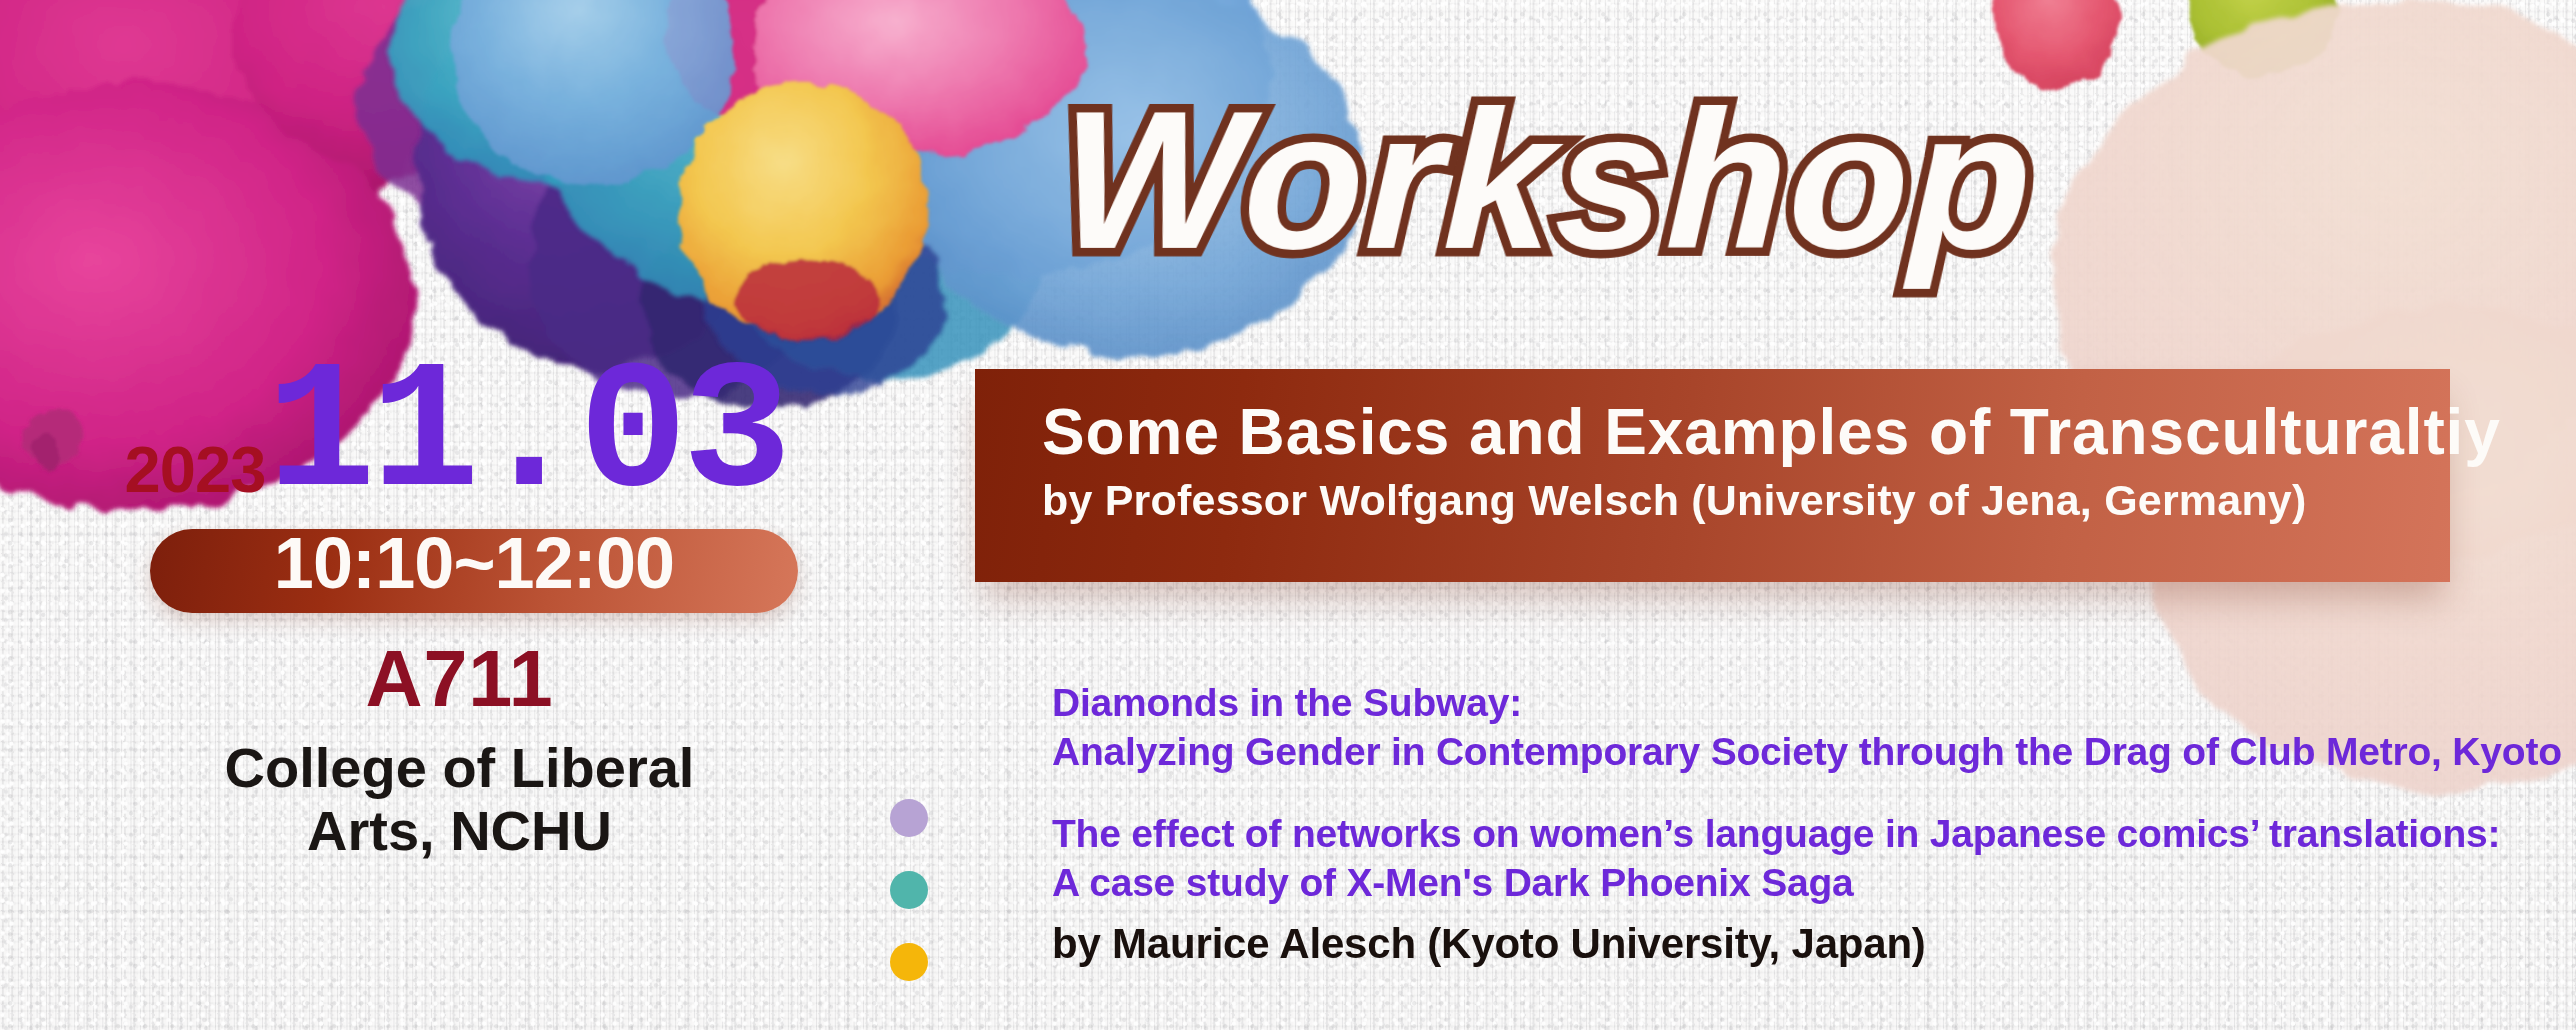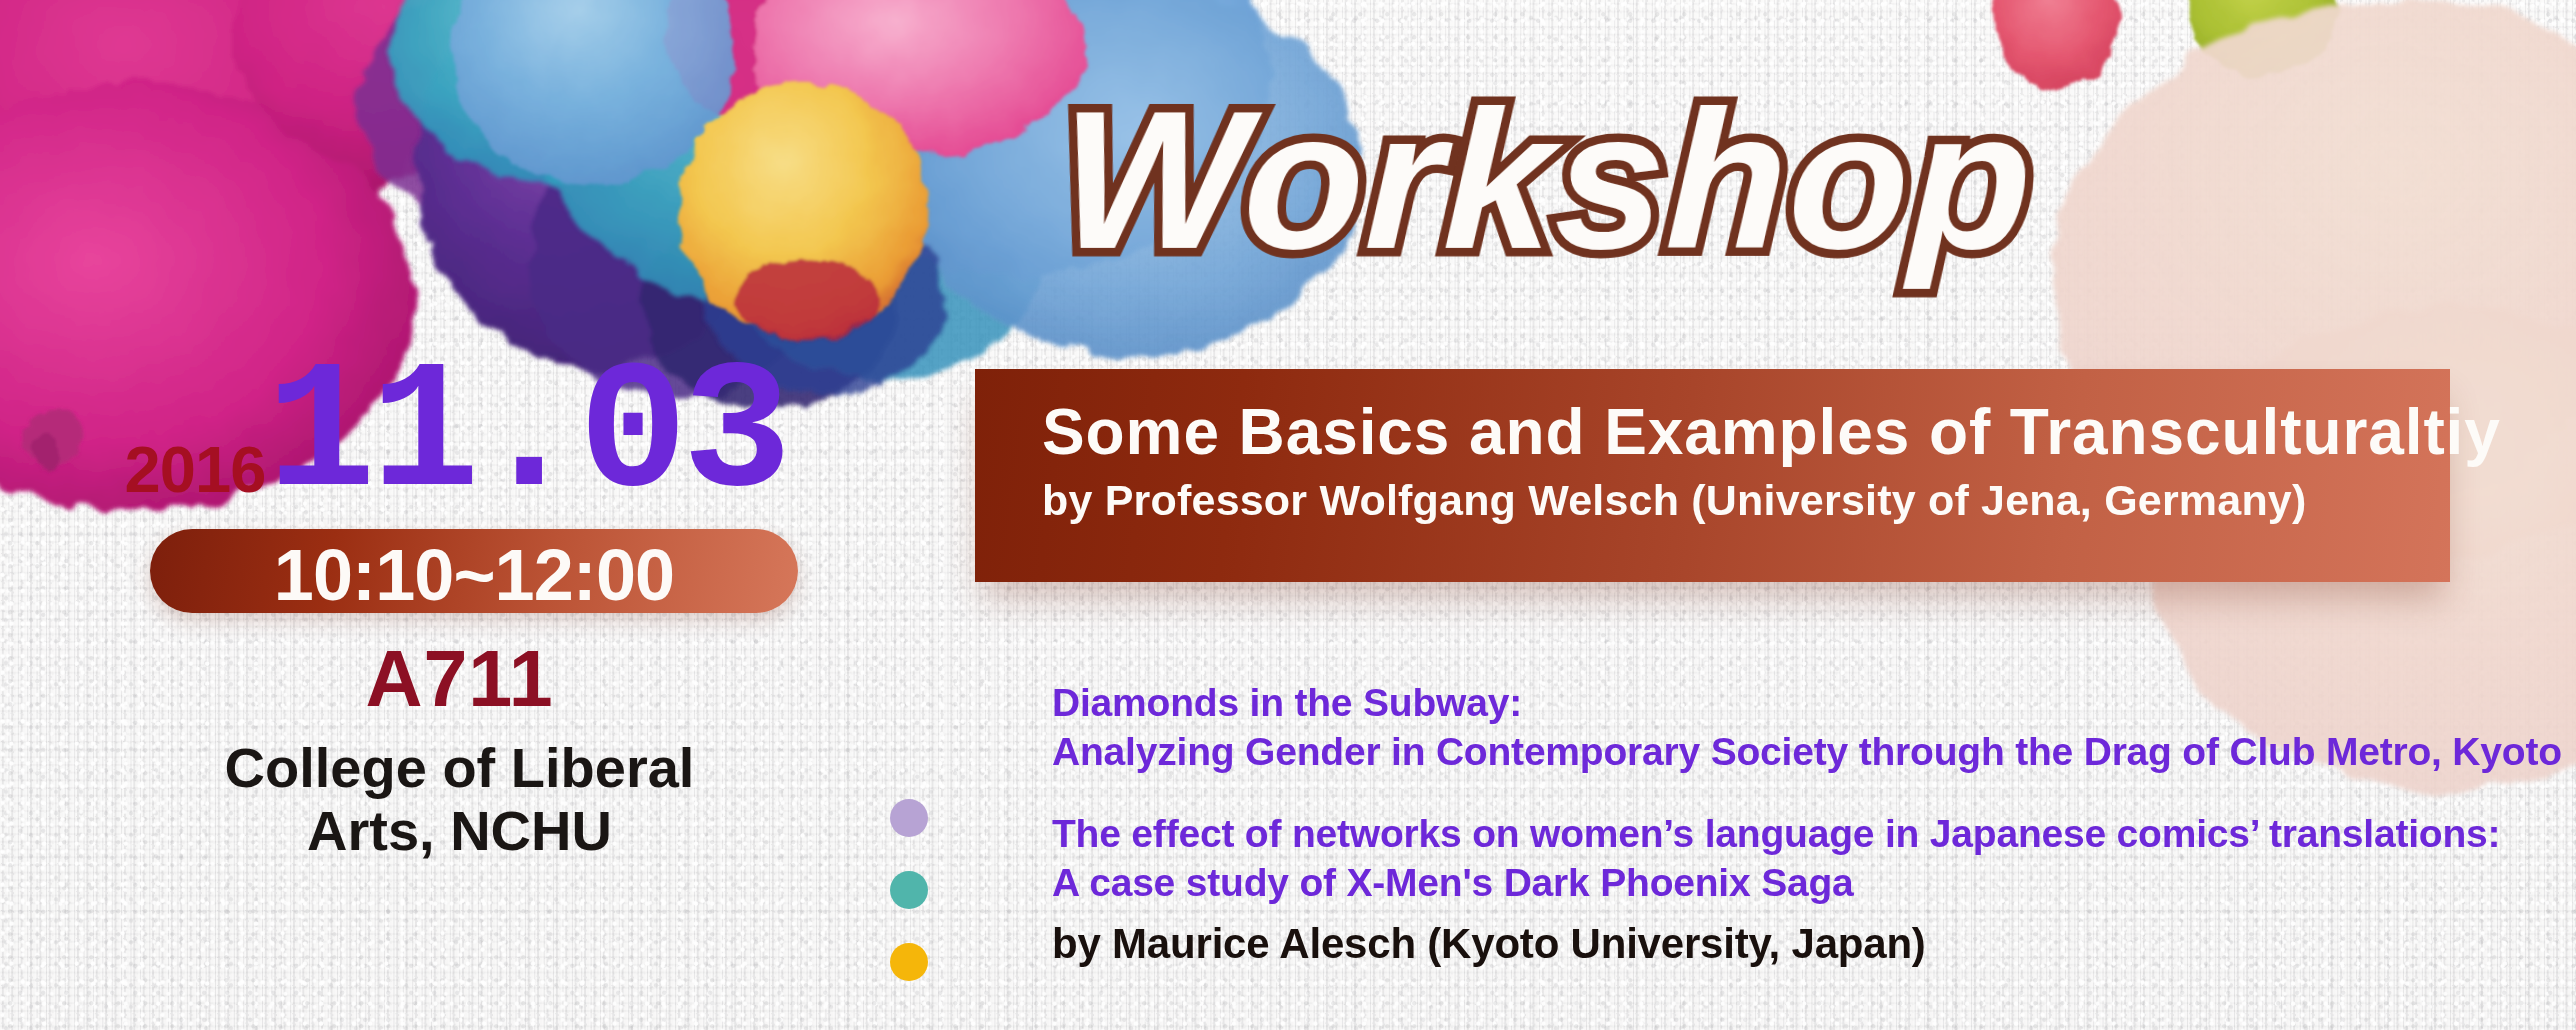--- a/index.html
+++ b/index.html
@@ -67,21 +67,21 @@
     margin-left:1px;
     font-family:Liberation Mono, monospace;
   }
 
   .time-pill {
     margin:19px auto 0;
     width:648px;
     height:84px;
     border-radius:52px;
     background:linear-gradient(100deg,#7d1f0c 0%, #9b2e12 28%, #bb5335 62%, #d6775a 100%);
-    display:flex; align-items:flex-end; justify-content:center;
+    display:flex; align-items:flex-start; justify-content:center;
     box-shadow:0 7.7px 19px rgba(120,50,30,.22);
     margin-left:150px;
   }
   .time-pill span {
     font-size:72px;
     font-weight:bold;
     color:#fdfaf7;
     letter-spacing:-0.9px;
     line-height:1;
     position:relative; top:-2.6px;
@@ -323,21 +323,21 @@
       <g filter="url(#wcSoft)">
         <ellipse cx="2790" cy="330" rx="400" ry="330" fill="url(#gBlush)"></ellipse>
         <ellipse cx="2860" cy="640" rx="360" ry="280" fill="url(#gBlush)"></ellipse>
       </g>
     </svg>
   </div>
 
   <div class="date-col">
 
     <div class="date-row">
-      <div class="year">2016</div>
+      <div class="year">2023</div>
       <div class="daymonth">11.03</div>
     </div>
 
     <div class="time-pill">
       <span>10:10~12:00</span>
     </div>
 
     <div class="room">A711</div>
 
     <div class="venue">

